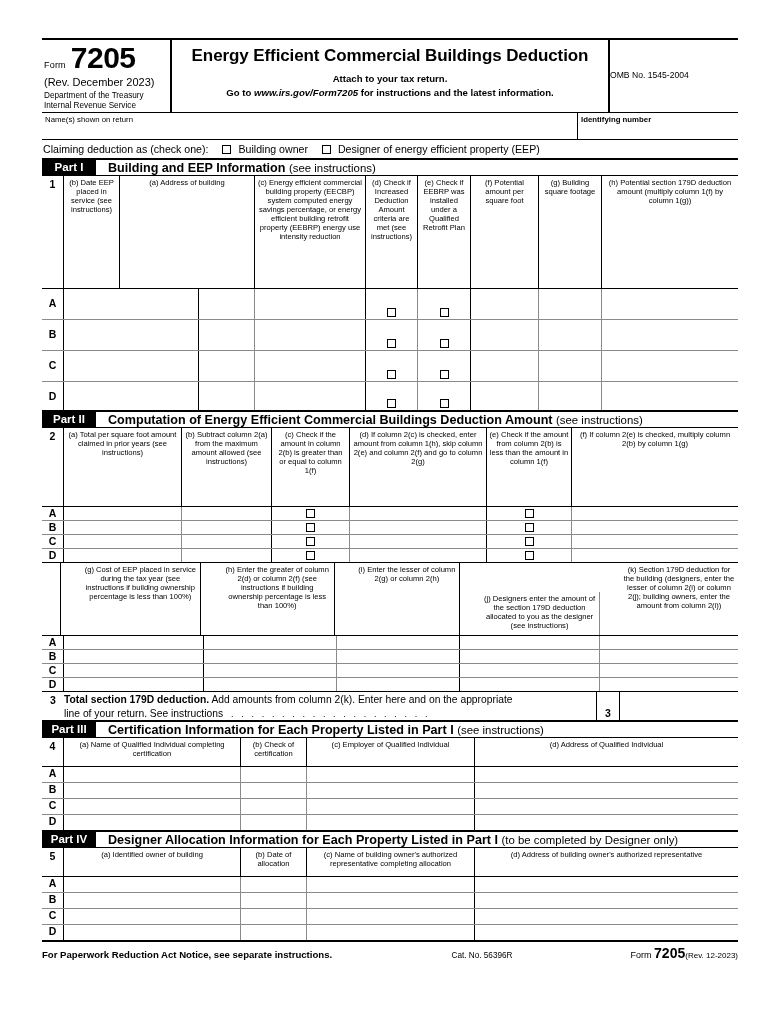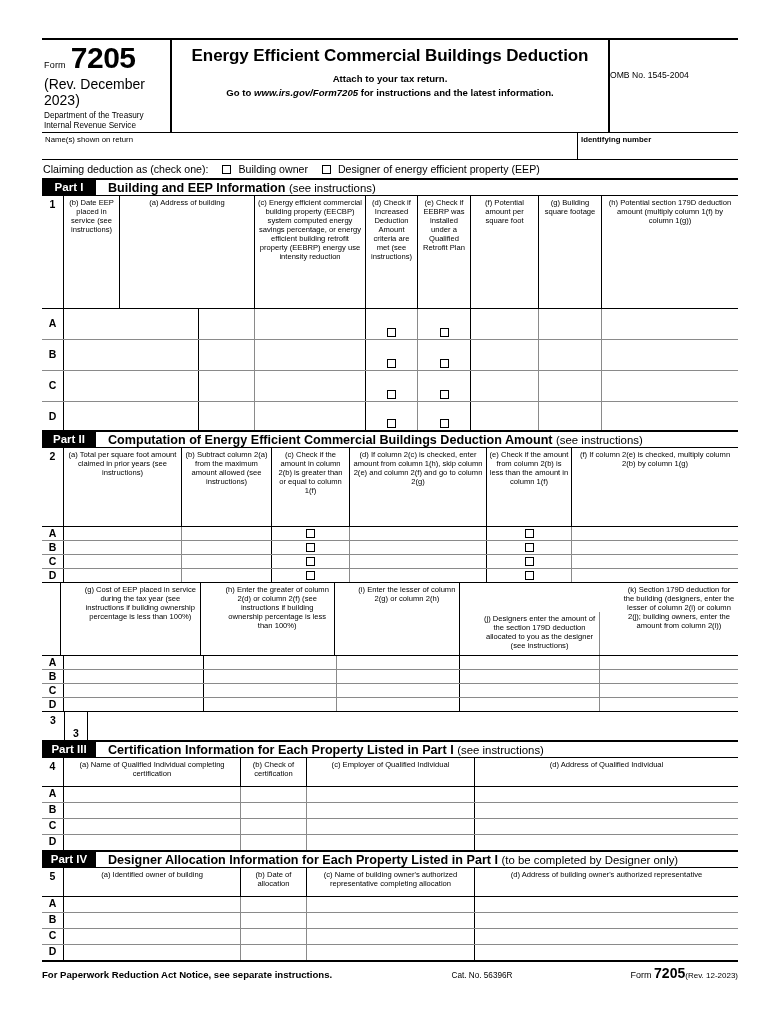--- a/index.html
+++ b/index.html
@@ -53,21 +53,21 @@
     align-items: baseline;
     gap: 5px;
   }
   .formword { font-size: 9px; letter-spacing: .2px; }
   .formnum {
     font-size: 30px;
     font-weight: bold;
     letter-spacing: -0.5px;
     line-height: 1;
   }
-  .rev { font-size: 14px; margin-top: 3px; }
+  .rev { font-size: 11px; margin-top: 3px; }
   .dept { font-size: 8.2px; line-height: 1.18; margin-top: 3px; }
 
   .hdr-mid {
     flex: 1;
     box-sizing: border-box;
     padding: 6px 4px 3px 4px;
     text-align: center;
     border-right: 2.5px solid #000;
   }
   .title {
@@ -436,20 +436,25 @@
       <div class="cell br rowletter" style="width:22px;">D</div>
       <div class="cell br" style="width:140px;"></div>
       <div class="cell hair-r" style="width:133px;"></div>
       <div class="cell br" style="width:123px;"></div>
       <div class="cell hair-r" style="width:140px;"></div>
       <div class="cell" style="width:138px;"></div>
     </div>
 
     <div class="line3 bt">
       <div class="l3num">3</div>
+      <div class="l3txt">
+        <div><b>Total section 179D deduction.</b><span> Add amounts from column 2(k). Enter here and on the appropriate</span></div>
+        <div><span>line of your return. See instructions</span>
+          <span class="dots">&nbsp;. . . . . . . . . . . . . . . . . . . .</span></div>
+      </div>
       <div class="l3box">3</div>
       <div class="l3amt"></div>
     </div>
 
     <div class="partbar">
       <div class="parttag">Part III</div>
       <div class="parttitle"><span>Certification Information for Each Property Listed in Part I</span> <span class="note">(see instructions)</span></div>
     </div>
 
     <div class="row" style="height:28px;">

